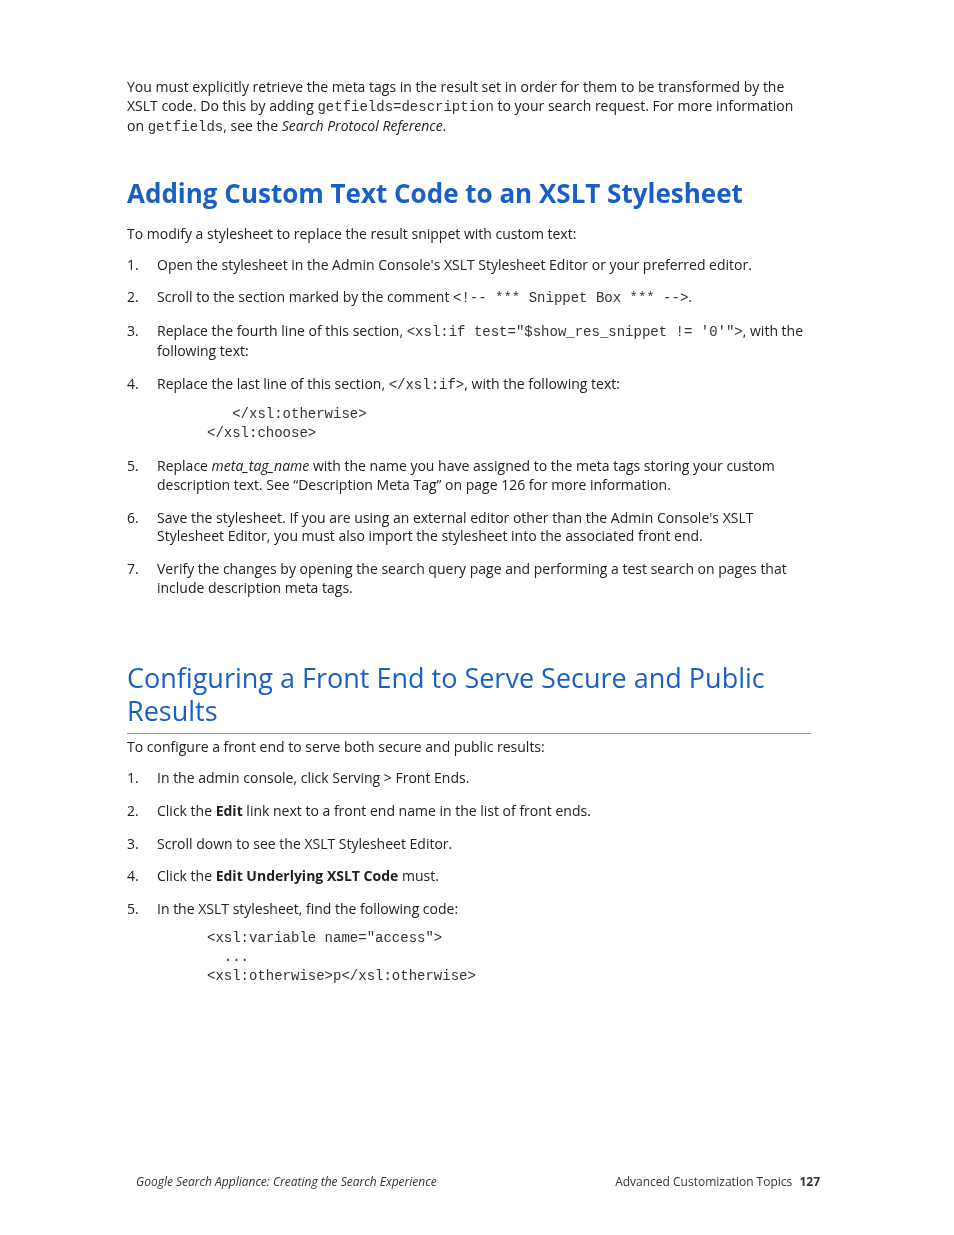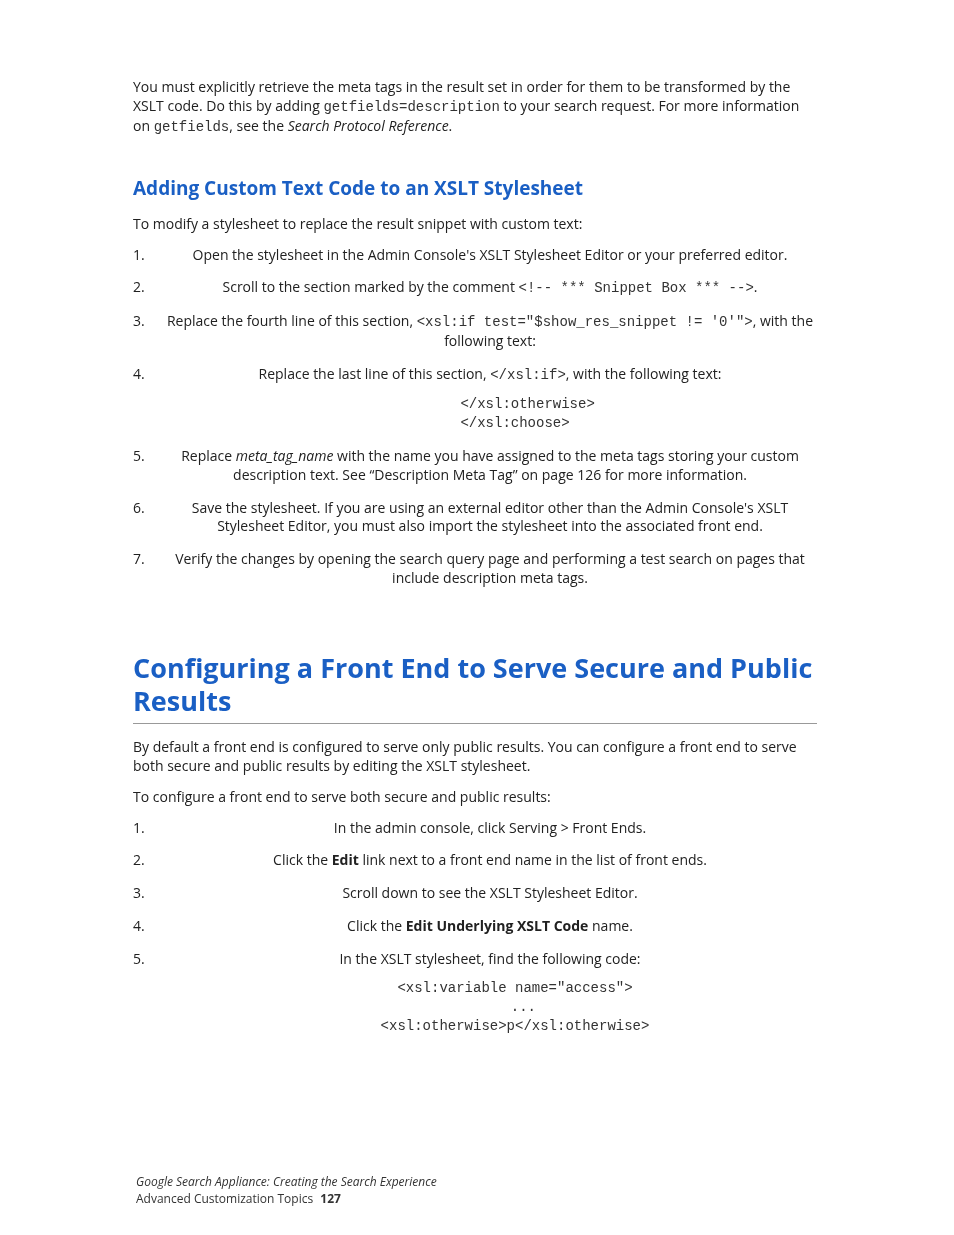--- a/index.html
+++ b/index.html
@@ -4,59 +4,58 @@
 <style>
   * { box-sizing: border-box; margin: 0; padding: 0; }
   html, body { width: 954px; height: 1235px; background: #fff; }
   body {
     font-family: "Open Sans", "Segoe UI", "Helvetica Neue", Arial, sans-serif;
     color: #222;
     position: relative;
   }
   .page {
     position: absolute;
-    left: 133px;
+    left: 127px;
     top: 78px;
     width: 684px;
   }
   p.body {
     font-size: 14px;
     line-height: 1.35;
     margin-bottom: 12px;
     color: #212121;
   }
   .code-inline {
     font-family: "Courier New", Courier, monospace;
     font-size: 14px;
     color: #333;
   }
   .italic { font-style: italic; }
   .bold { font-weight: 700; }
   h2.sub {
-    font-size: 19px;
+    font-size: 26px;
     font-weight: 700;
     color: #1a5fc4;
     margin-top: 38px;
     margin-bottom: 14px;
   }
   h1.main {
     font-size: 27px;
-    font-weight: 700;
+    font-weight: 400;
     color: #1a5fc4;
     margin-top: 64px;
     margin-bottom: 4px;
     line-height: 1.2;
     border-bottom: 1px solid #999;
     padding-bottom: 6px;
   }
   ol.steps {
     list-style: none;
     counter-reset: step;
     margin-top: 4px;
-    text-align: center;
   }
   ol.steps > li {
     counter-increment: step;
     position: relative;
     padding-left: 30px;
     font-size: 14px;
     line-height: 1.35;
     margin-bottom: 14px;
     color: #212121;
   }
@@ -76,21 +75,20 @@
   }
   .footer {
     position: absolute;
     left: 136px;
     top: 1173px;
     width: 684px;
     font-size: 12px;
     color: #333;
     display: flex;
     justify-content: space-between;
-    flex-direction: column;
   }
   .footer .left { font-style: italic; }
   .footer .right .pn { font-weight: 700; margin-left: 4px; }
 </style>
 </head>
 <body>
 
 <div class="page">
 
   <p class="body">
@@ -116,31 +114,30 @@
     </li>
     <li>
       <span>Replace </span><span class="italic">meta_tag_name</span><span> with the name you have assigned to the meta tags storing your custom description text. See “Description Meta Tag” on page 126 for more information.</span>
     </li>
     <li>Save the stylesheet. If you are using an external editor other than the Admin Console's XSLT Stylesheet Editor, you must also import the stylesheet into the associated front end.</li>
     <li>Verify the changes by opening the search query page and performing a test search on pages that include description meta tags.</li>
   </ol>
 
   <h1 class="main">Configuring a Front End to Serve Secure and Public Results</h1>
 
-  <p class="body" style="margin-top:14px">By default a front end is configured to serve only public results. You can configure a front end to serve both secure and public results by editing the XSLT stylesheet.</p>
   <p class="body">To configure a front end to serve both secure and public results:</p>
 
   <ol class="steps">
     <li>In the admin console, click Serving &gt; Front Ends.</li>
     <li>
       <span>Click the </span><span class="bold">Edit</span><span> link next to a front end name in the list of front ends.</span>
     </li>
     <li>Scroll down to see the XSLT Stylesheet Editor.</li>
     <li>
-      <span>Click the </span><span class="bold">Edit Underlying XSLT Code</span><span> name.</span>
+      <span>Click the </span><span class="bold">Edit Underlying XSLT Code</span><span> must.</span>
     </li>
     <li>
       <span>In the XSLT stylesheet, find the following code:</span>
       <pre class="codeblock">&lt;xsl:variable name="access"&gt;
   ...
 &lt;xsl:otherwise&gt;p&lt;/xsl:otherwise&gt;</pre>
     </li>
   </ol>
 
 </div>

